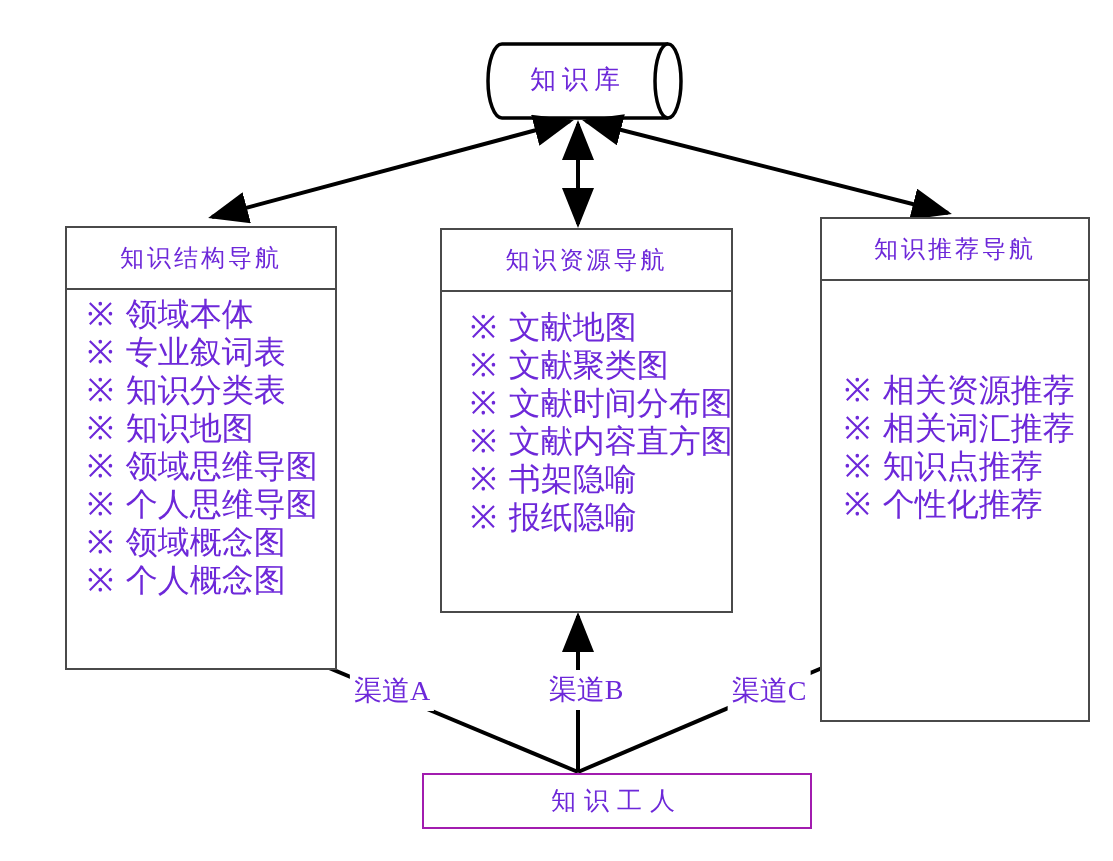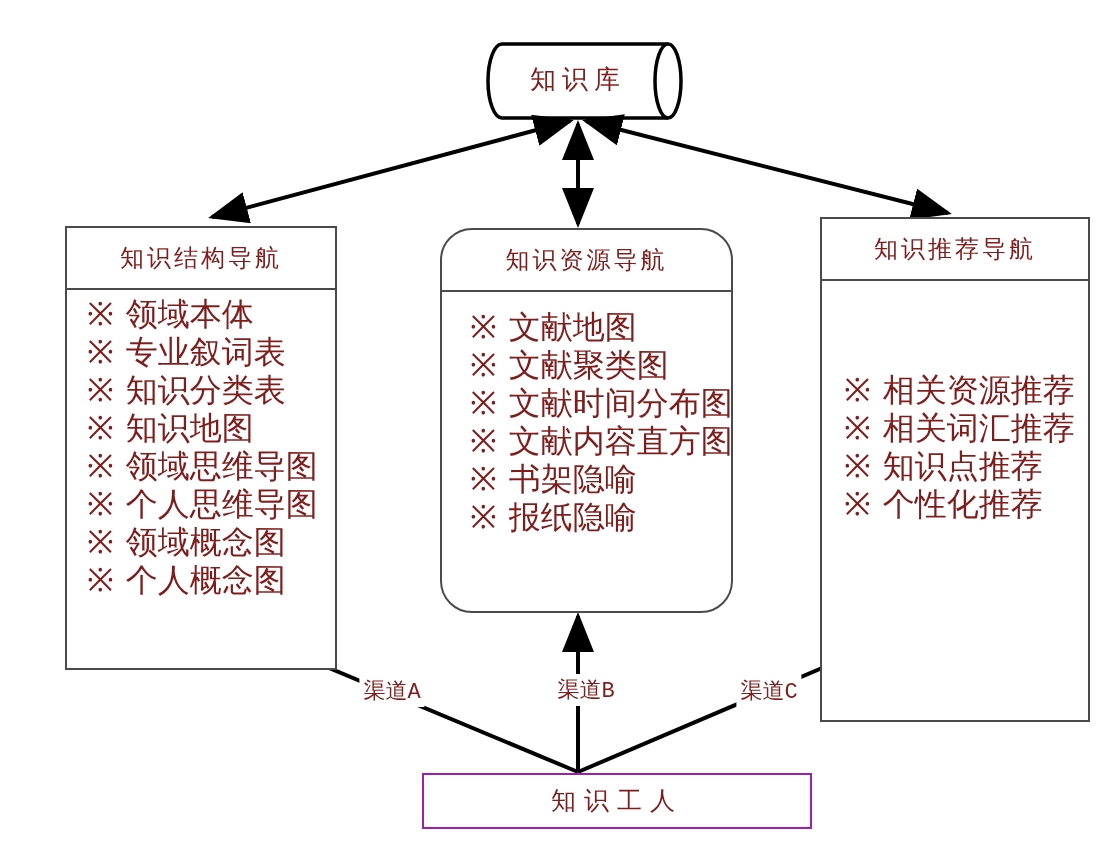--- a/index.html
+++ b/index.html
@@ -1,21 +1,21 @@
 <!DOCTYPE html>
 <html><head>
 <meta charset="utf-8">
 <style>
   html,body{margin:0;padding:0;background:#ffffff;}
   .canvas{
     position:relative;
     width:1113px;height:861px;
     background:#ffffff;
     font-family:"Liberation Serif","DejaVu Serif",serif;
-    color:#7f1d1d;
+    color:#6d28d9;
     overflow:hidden;
   }
   .canvas svg{position:absolute;left:0;top:0;z-index:0;}
 
   .kb-label{
     position:absolute;left:488px;top:62px;width:180px;
     text-align:center;font-size:26px;letter-spacing:6px;z-index:2;
   }
 
   .box{
@@ -28,32 +28,32 @@
     border-bottom:2px solid #4a4a4a;
   }
   .items{box-sizing:border-box;}
   .box-left  .items{padding:5px 0 0 20px;}
   .box-mid   .items{padding:16px 0 0 28px;}
   .box-right .items{padding:90px 0 0 22px;}
   .item{line-height:38px;font-size:32px;white-space:nowrap;}
   .bullet{margin-right:12px;}
 
   .box-left {left:65px; top:226px;width:272px;height:444px;}
-  .box-mid  {left:440px;top:228px;width:293px;height:385px;border-radius:32px;}
+  .box-mid  {left:440px;top:228px;width:293px;height:385px;}
   .box-right{left:820px;top:217px;width:270px;height:505px;}
 
   .worker-box{
     position:absolute;left:422px;top:773px;width:390px;height:56px;
     background:#ffffff;border:2px solid #a21caf;box-sizing:border-box;
     text-align:center;font-size:25px;line-height:52px;letter-spacing:8px;z-index:1;
   }
 
   .channel{
     position:absolute;transform:translate(-50%,-50%);
-    background:#ffffff;padding:1px 4px;font-size:22px;z-index:2;white-space:nowrap;font-family:Liberation Mono, monospace;
+    background:#ffffff;padding:1px 4px;font-size:28px;z-index:2;white-space:nowrap;
   }
   .channel-a{left:392px;top:691px;}
   .channel-b{left:586px;top:690px;}
   .channel-c{left:769px;top:691px;}
 </style>
 </head>
 <body>
 
 <div class="canvas">
 

